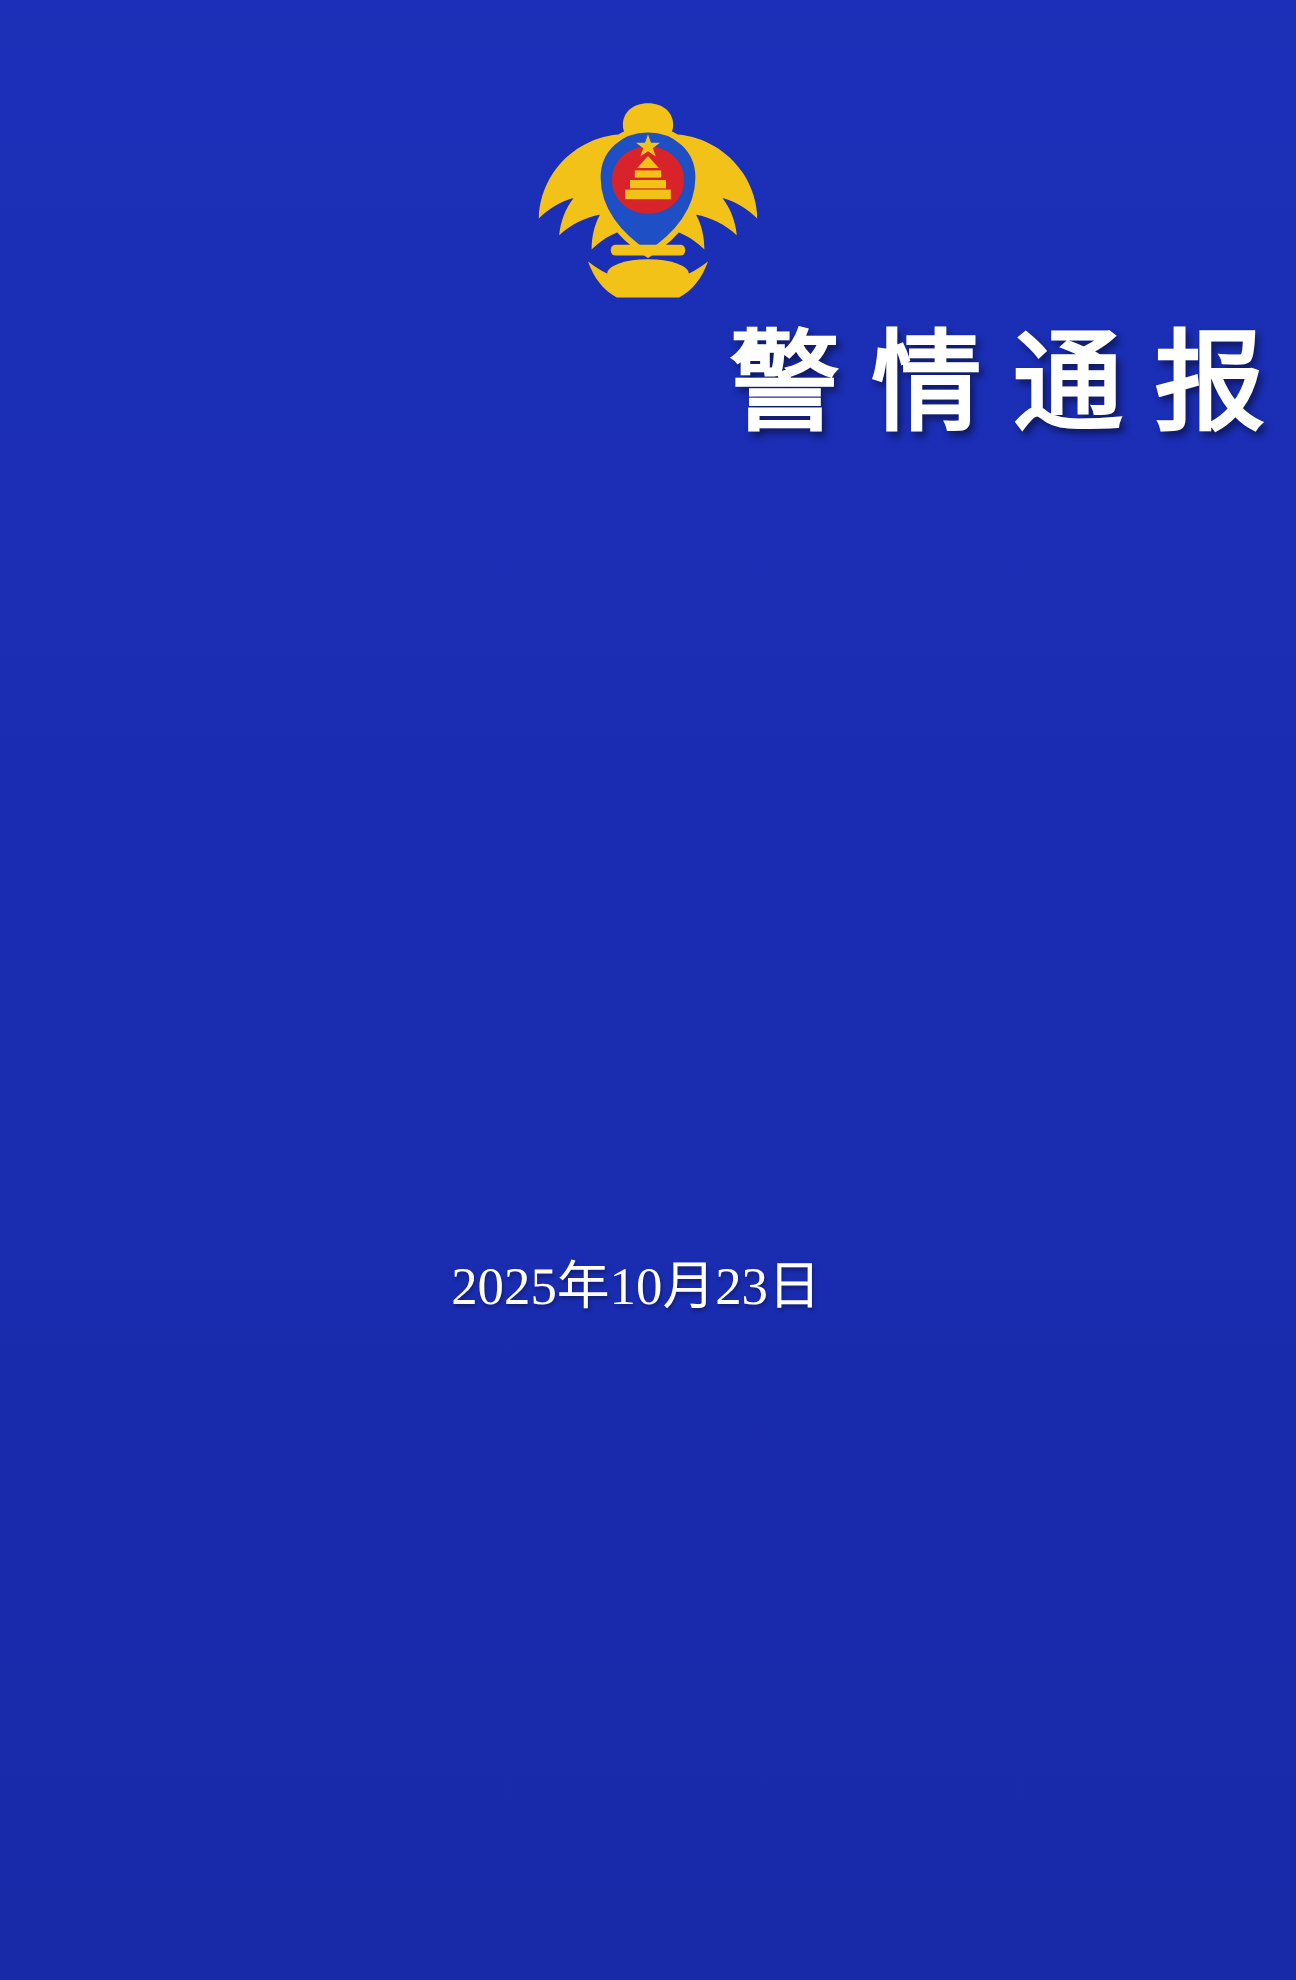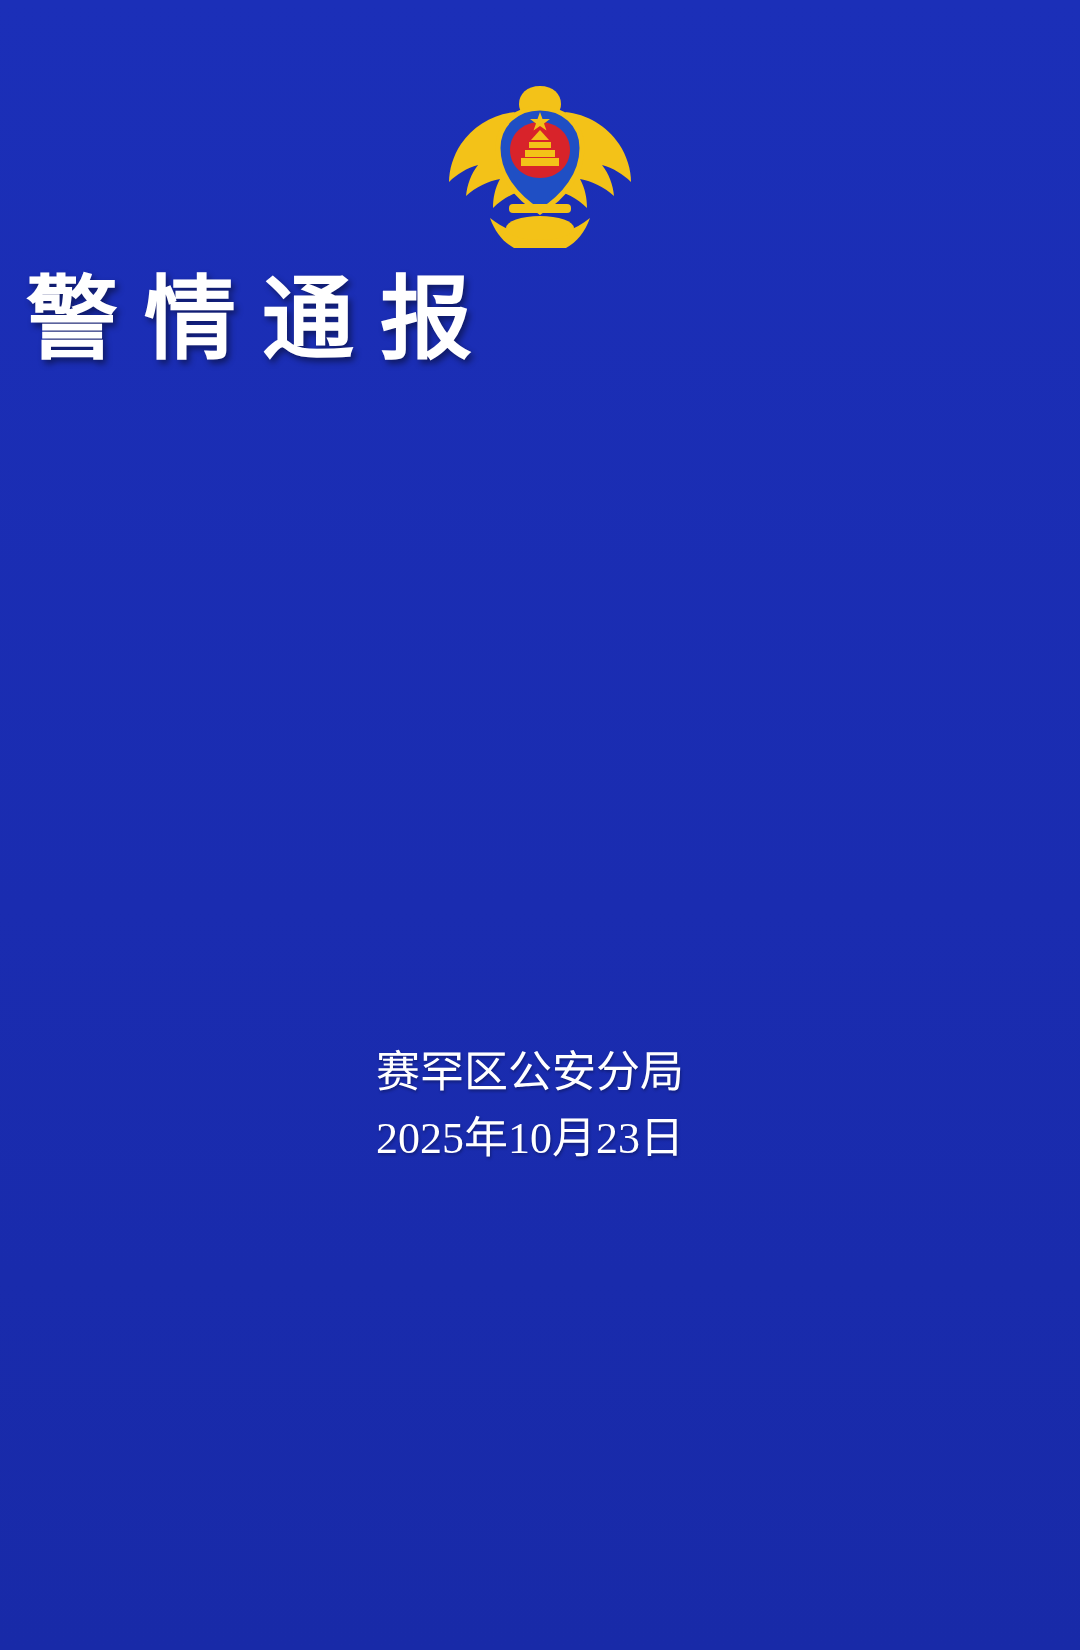--- a/index.html
+++ b/index.html
@@ -38,21 +38,21 @@
     height: 175px;
     position: relative;
   }
 
   
   .title {
     position: absolute;
     top: 268px;
     left: 0;
     width: 100%;
-    text-align: left;
+    text-align: right;
     font-size: 92px;
     font-weight: bold;
     letter-spacing: 26px;
     text-indent: 26px;
     line-height: 1.15;
     font-family: "Liberation Serif", "DejaVu Serif", serif;
     text-shadow: 3px 4px 6px rgba(0,0,0,0.45);
     color: #ffffff;
   }
 
@@ -127,17 +127,16 @@
 
         <rect x="74" y="126" width="62" height="9" rx="4" fill="#f3c218"></rect>
       </svg>
     </div>
   </div>
 
   <div class="title">警情通报</div>
 
 
   <div class="signature">
-    <div class="line">赛罕区公安分局</div>
     <div class="line">2025年10月23日</div>
   </div>
 
 </div>
 
 </body></html>

